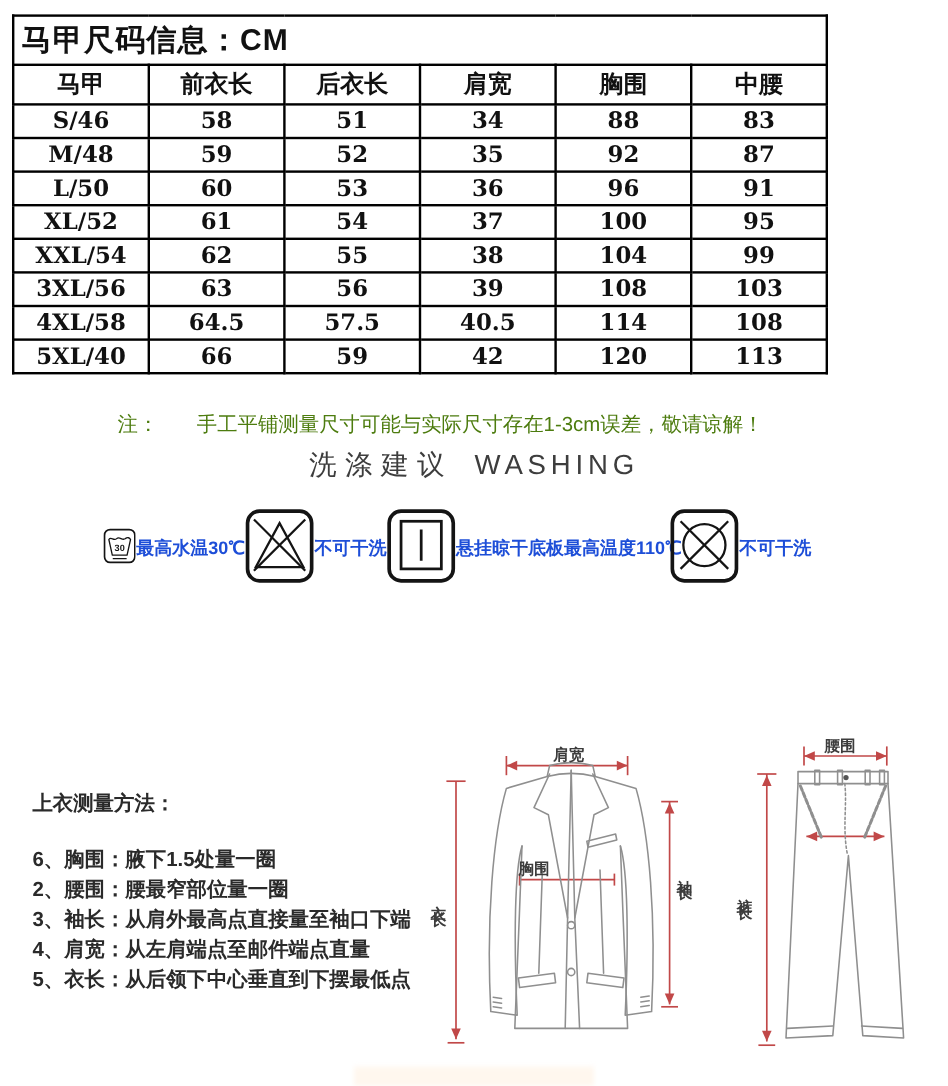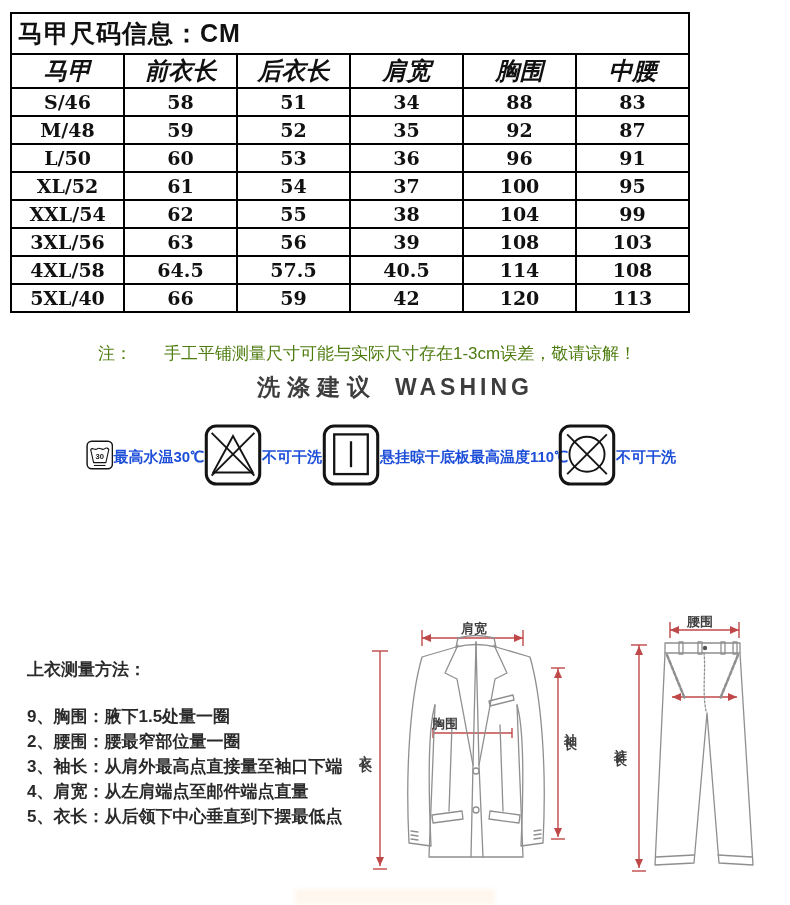--- a/index.html
+++ b/index.html
@@ -4,29 +4,29 @@
 <style>
   html,body{margin:0;padding:0;background:#fff;}
   .page{position:relative;width:790px;height:905px;background:#fff;overflow:hidden;
         font-family:"Liberation Sans",sans-serif;color:#111;}
   
   table.size{position:absolute;left:10px;top:12px;width:680px;border-collapse:collapse;
              table-layout:fixed;}
   table.size td,table.size th{border:2px solid #000;text-align:center;padding:0;}
   .t-title{font-size:25px;font-weight:bold;text-align:left !important;padding:3px 6px !important;
            height:32px;letter-spacing:1px;}
-  table.size th{font-size:24px;font-weight:bold;height:31px;font-style:italic;}
+  table.size th{font-size:20px;font-weight:bold;height:31px;}
   table.size td.v{font-family:"DejaVu Serif",serif;font-weight:bold;font-size:19px;height:26px;text-align:center;}
   
   .note{position:absolute;left:98px;top:314px;font-size:17px;font-weight:normal;color:#4d7c0f;
         white-space:nowrap;margin-top:28px;}
   .note .gap{display:inline-block;width:32px;}
   
   .wash-head{position:absolute;left:0;top:372px;width:790px;text-align:center;font-size:23px;
-             font-weight:700;color:#3d3d3d;}
+             font-weight:400;color:#3d3d3d;}
   .wash-head .cn{letter-spacing:7px;}
   .wash-head .en{letter-spacing:4px;margin-left:18px;font-family:"Liberation Sans",sans-serif;}
   .wash-row{position:absolute;left:86px;top:414px;width:590px;display:flex;}
   .wash-item{width:118px;display:flex;align-items:center;}
   .wash-item svg{display:block;}
   .wash-label{margin-top:4px;font-size:15px;font-weight:bold;color:#1d4ed8;white-space:nowrap;}
   
   .mg-title{position:absolute;left:27px;top:658px;font-size:17px;font-weight:bold;color:#2a2a2a;}
   .mg-list{position:absolute;left:27px;top:704px;font-size:17px;font-weight:bold;color:#2a2a2a;}
   .mg-list div{height:25px;line-height:25px;white-space:nowrap;}
@@ -176,21 +176,21 @@
         <circle cx="38" cy="40" r="23" fill="none" stroke="#141414" stroke-width="2.5"></circle>
         <line x1="12" y1="14" x2="64" y2="66" stroke="#141414" stroke-width="2.5"></line>
         <line x1="64" y1="14" x2="12" y2="66" stroke="#141414" stroke-width="2.5"></line>
       </svg>
       <div class="wash-label">不可干洗</div>
     </div>
   </div>
 
   <div class="mg-title">上衣测量方法：</div>
   <div class="mg-list">
-    <div>9、胸围：腋下1.5处量一圈</div>
+    <div>6、胸围：腋下1.5处量一圈</div>
     <div>2、腰围：腰最窄部位量一圈</div>
     <div>3、袖长：从肩外最高点直接量至袖口下端</div>
     <div>4、肩宽：从左肩端点至邮件端点直量</div>
     <div>5、衣长：从后领下中心垂直到下摆最低点</div>
   </div>
 
   <svg class="dg" style="left:355px;top:605px" width="235" height="270" viewBox="0 0 235 270">
     <g stroke="#c14848" stroke-width="1.4" fill="#c14848">
 
       <line x1="67" y1="33" x2="168" y2="33"></line>

